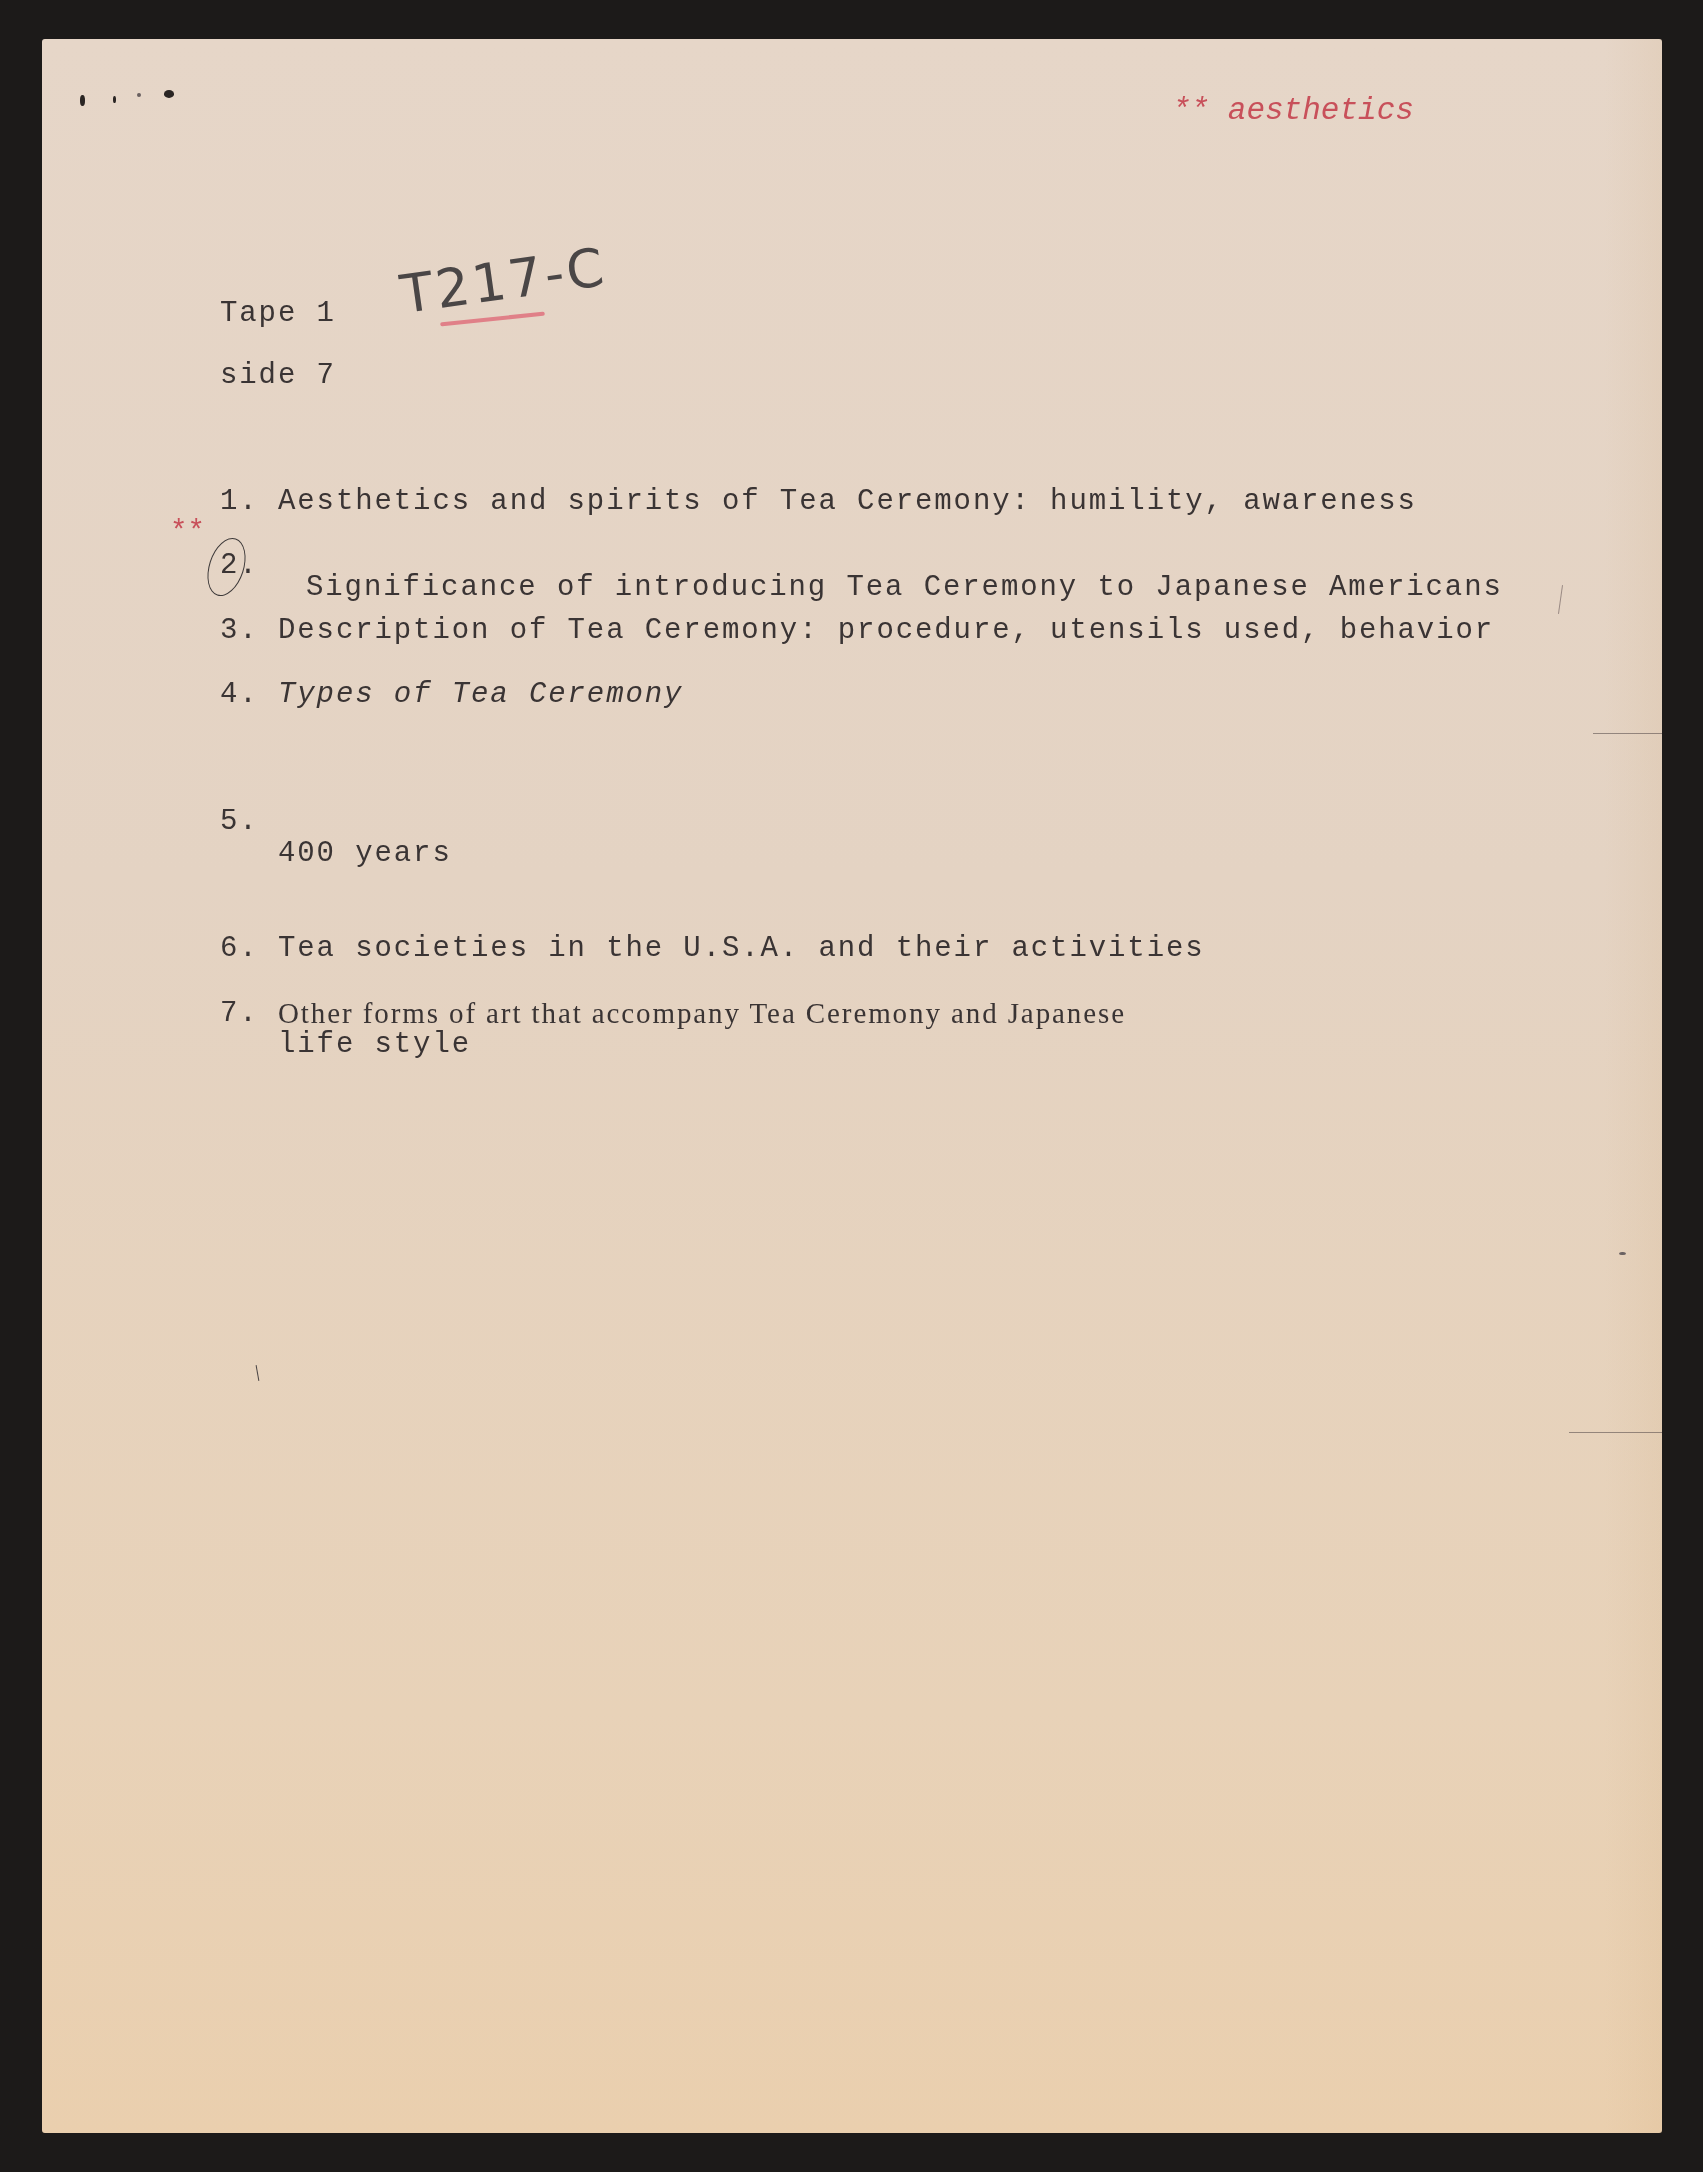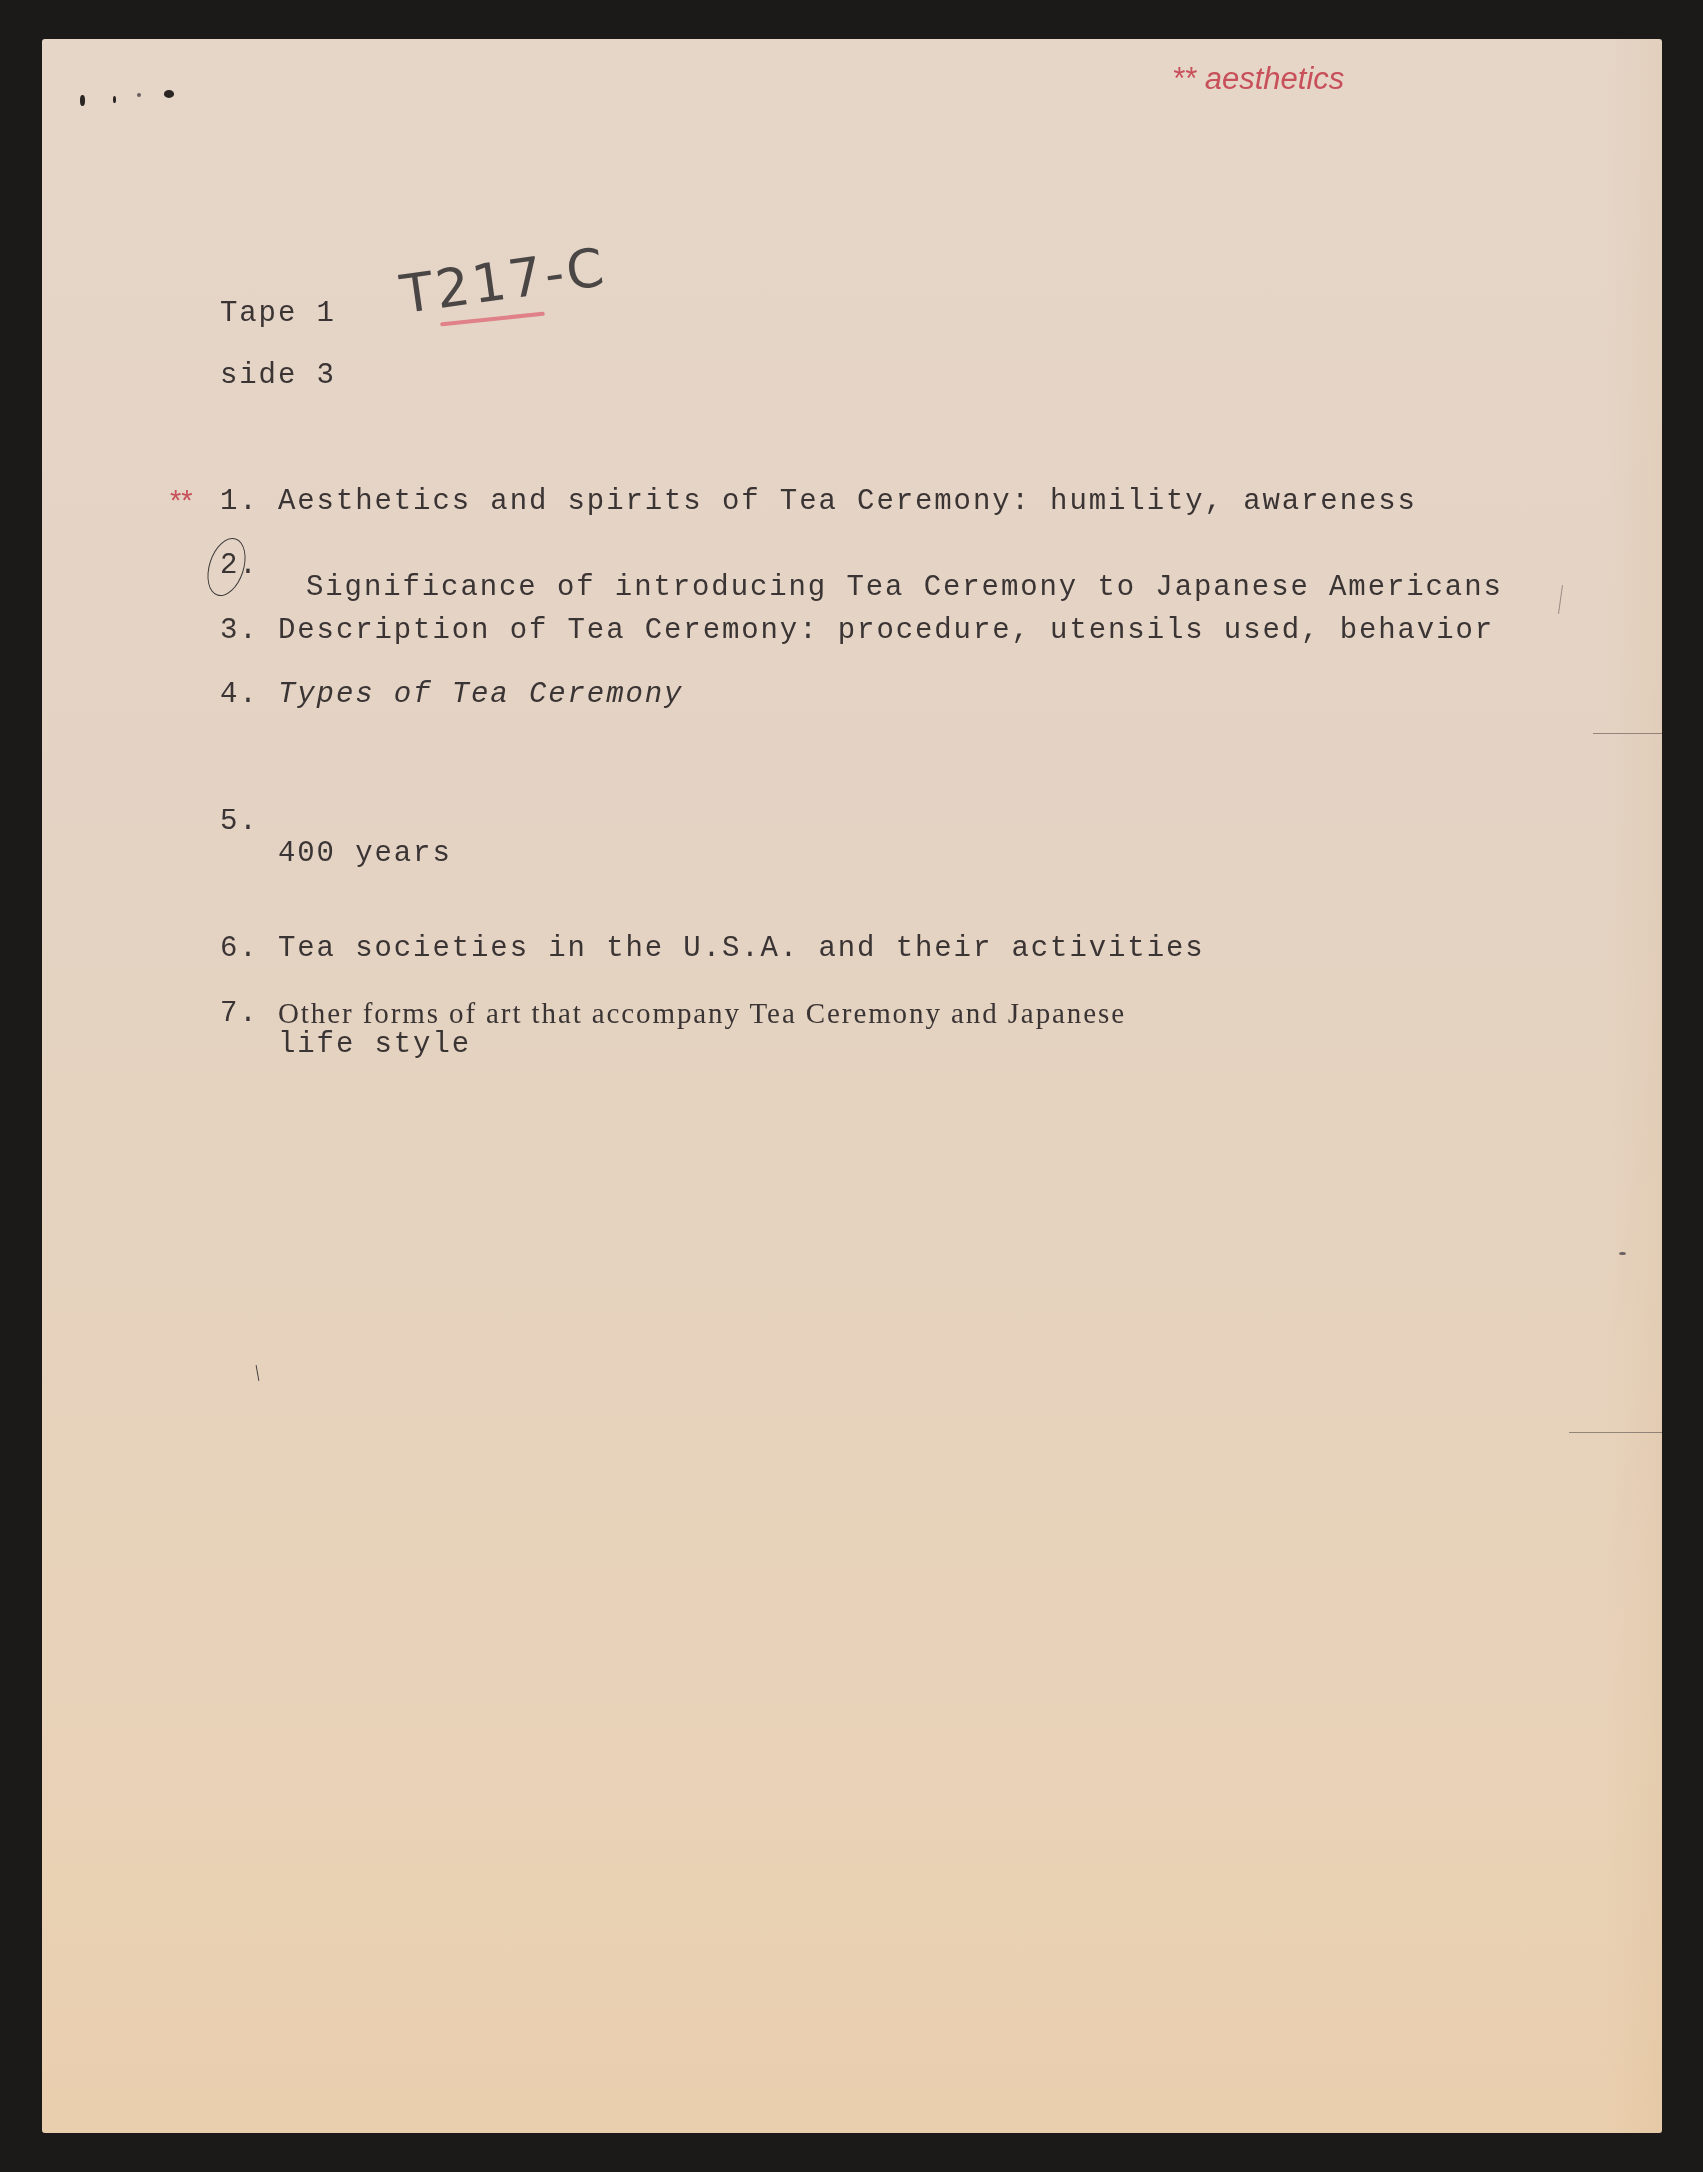--- a/index.html
+++ b/index.html
@@ -26,23 +26,24 @@
       position: absolute;
       font-family: "Liberation Mono", "DejaVu Sans Mono", monospace;
       font-size: 29px;
       color: #3a3434;
       letter-spacing: 1.9px;
       white-space: pre;
       line-height: 33px;
     }
     .hand-red {
       position: absolute;
-      font-family: Liberation Sans, sans-serif;
+      font-family: Liberation Mono, monospace;
       font-style: italic;
       color: #c8505a;
+      margin-top: 32px;
     }
     .hand-pencil {
       position: absolute;
       font-family: "DejaVu Sans", sans-serif;
       color: #4a4646;
     }
     .punch {
       position: absolute; background: #2a2523; border-radius: 50%;
     }
     .underline-red {
@@ -69,21 +70,21 @@
 
   <div class="crease" style="left:1551px;top:694px;width:69px;"></div>
   <div class="crease" style="left:1527px;top:1393px;width:93px;"></div>
 
   <div class="hand-red" style="left:1130px;top:21.5px;font-size:31px;">** aesthetics</div>
 
   <div class="hand-pencil" style="left:358px;top:211px;font-size:53px;transform:rotate(-8deg);letter-spacing:2.9px;">T217-C</div>
   <div class="underline-red" style="left:398px;top:278px;width:105px;"></div>
 
   <div class="typed" style="left:178px;top:258px;">Tape 1</div>
-  <div class="typed" style="left:178px;top:320px;">side 3</div>
+  <div class="typed" style="left:178px;top:320px;">side 7</div>
 
   <div class="hand-red" style="left:128px;top:445px;font-size:29px;font-style:normal;">**</div>
   <div class="typed" style="left:178px;top:446px;">1.</div>
   <div class="typed" style="left:236px;top:446px;text-align:center;">Aesthetics and spirits of Tea Ceremony: humility, awareness</div>
 
   <div class="circle-mark" style="left:167px;top:498px;width:33px;height:58px;transform:rotate(18deg);"></div>
   <div class="typed" style="left:178px;top:510px;">2.</div>
   <div class="typed" style="left:236px;top:532px;margin-left:28px;">Significance of introducing Tea Ceremony to Japanese Americans</div>
 
   <div class="typed" style="left:178px;top:575px;">3.</div>

